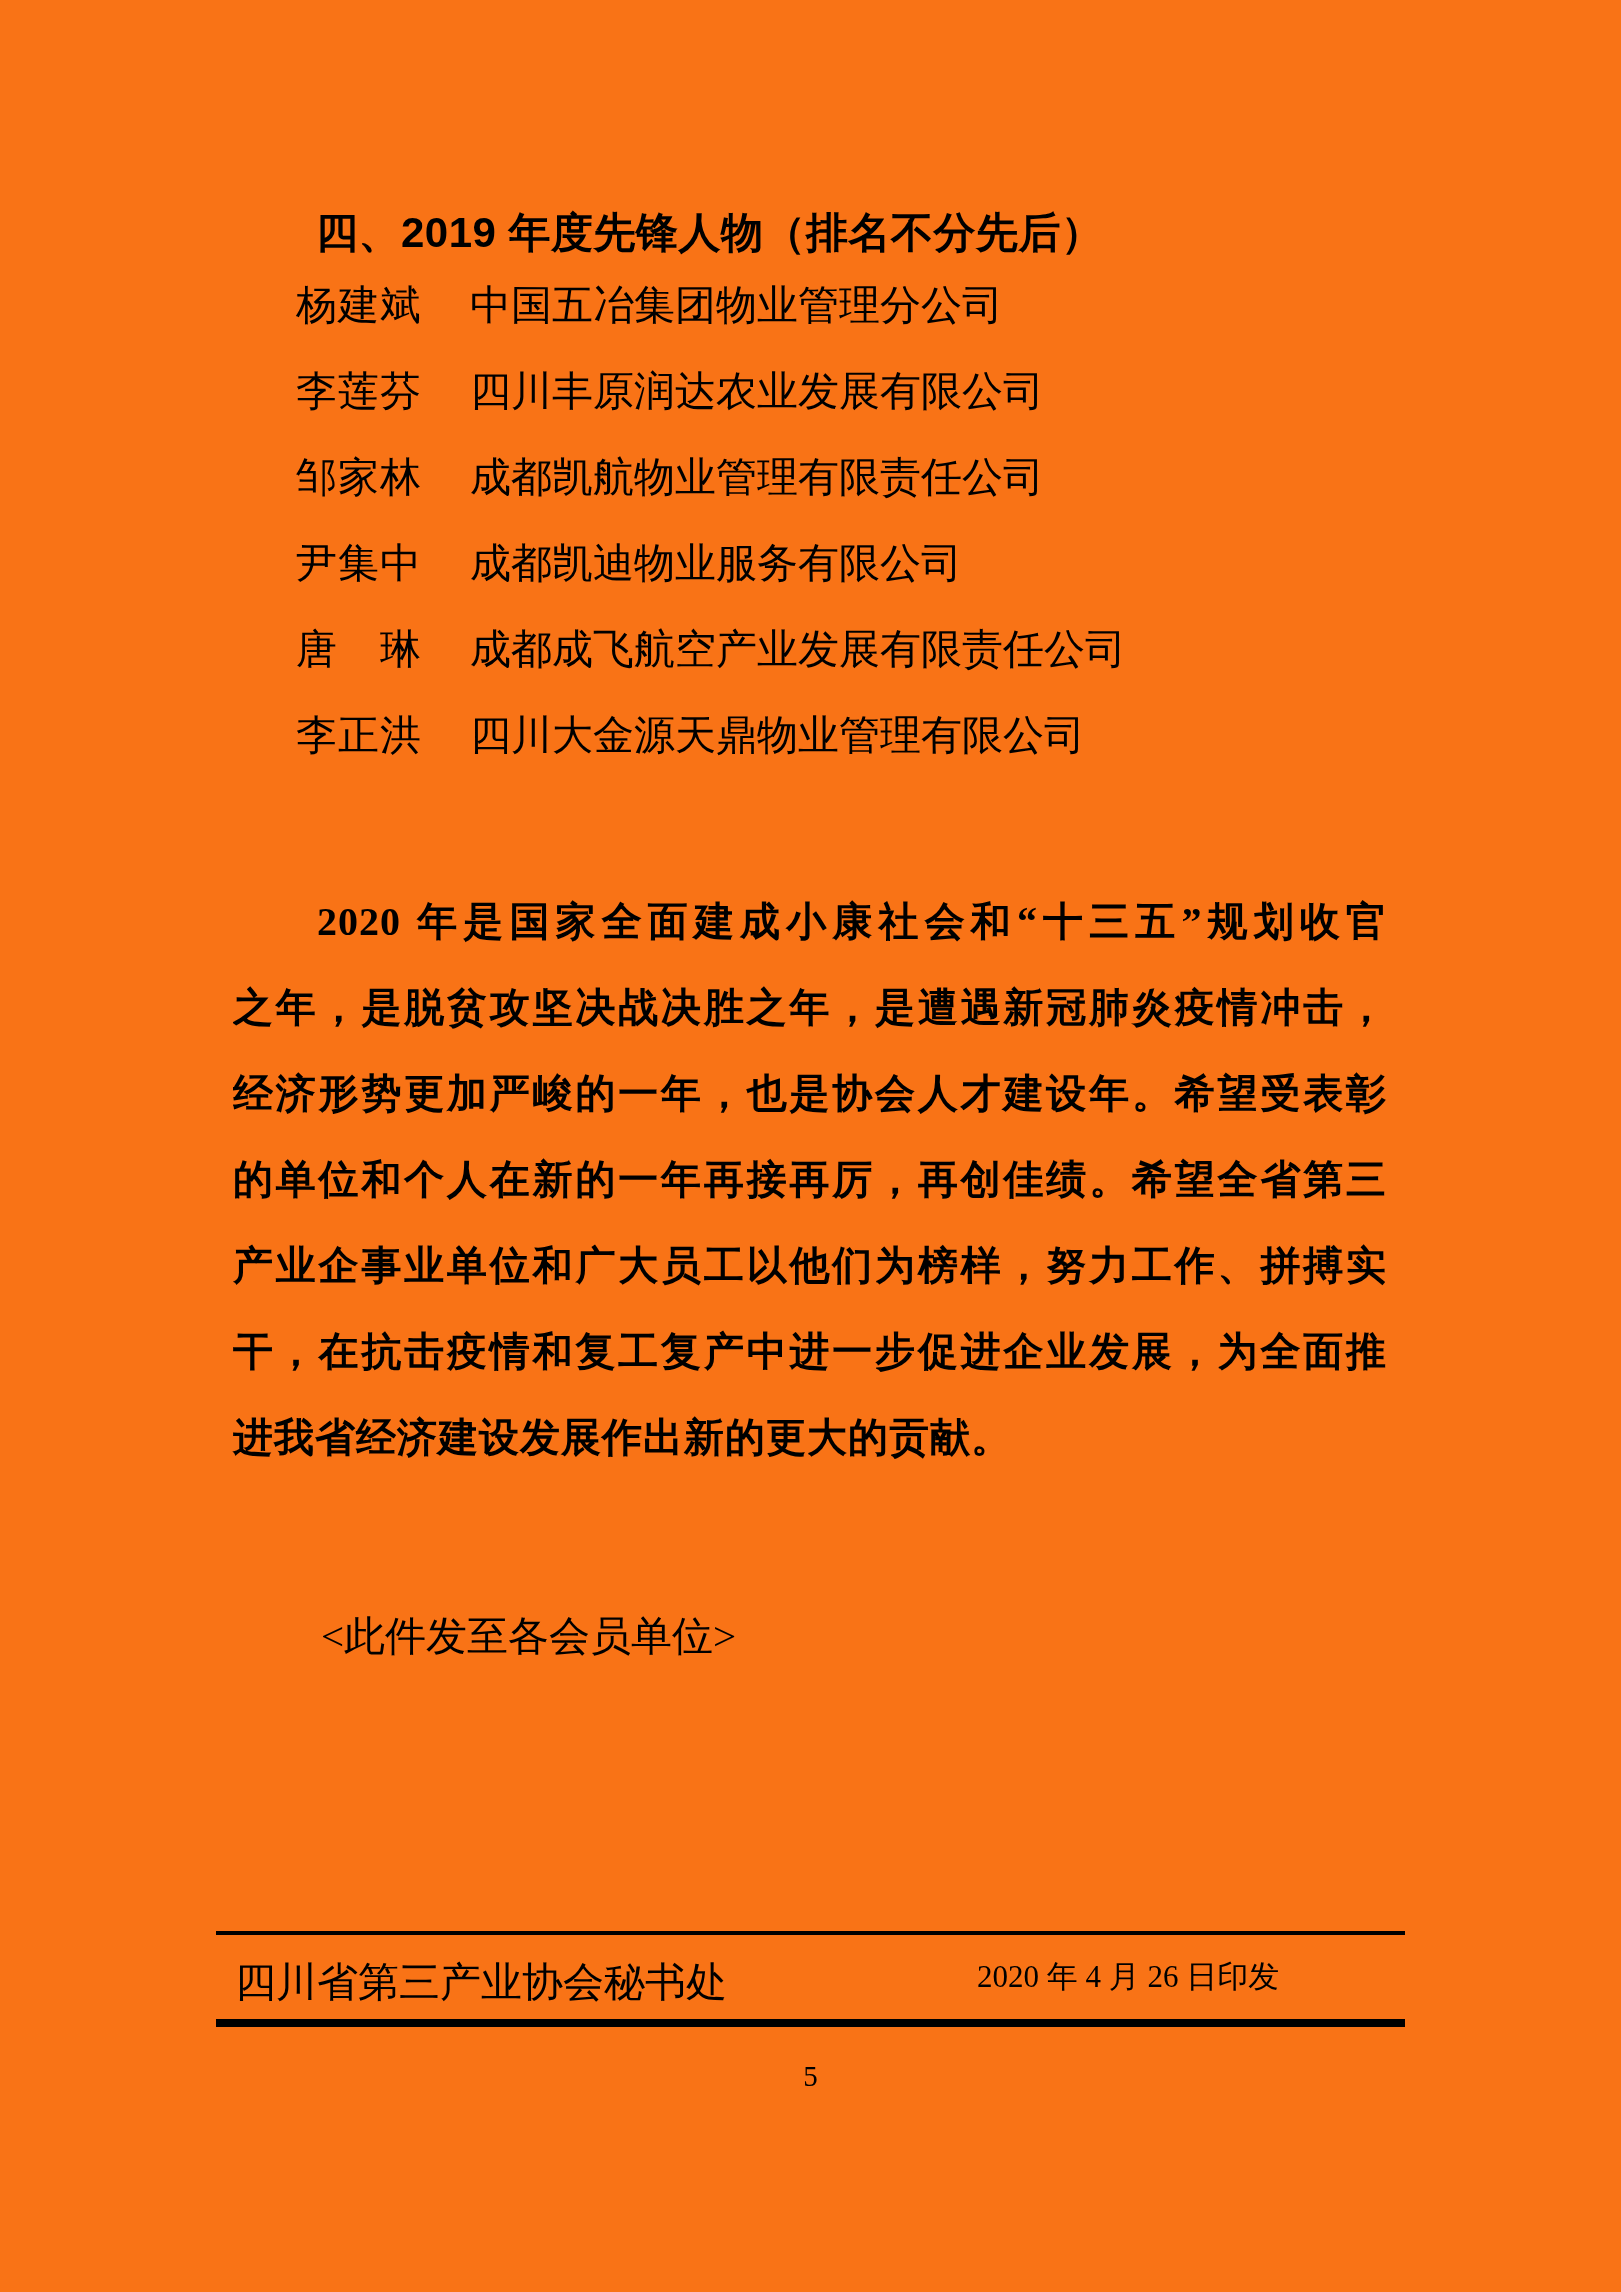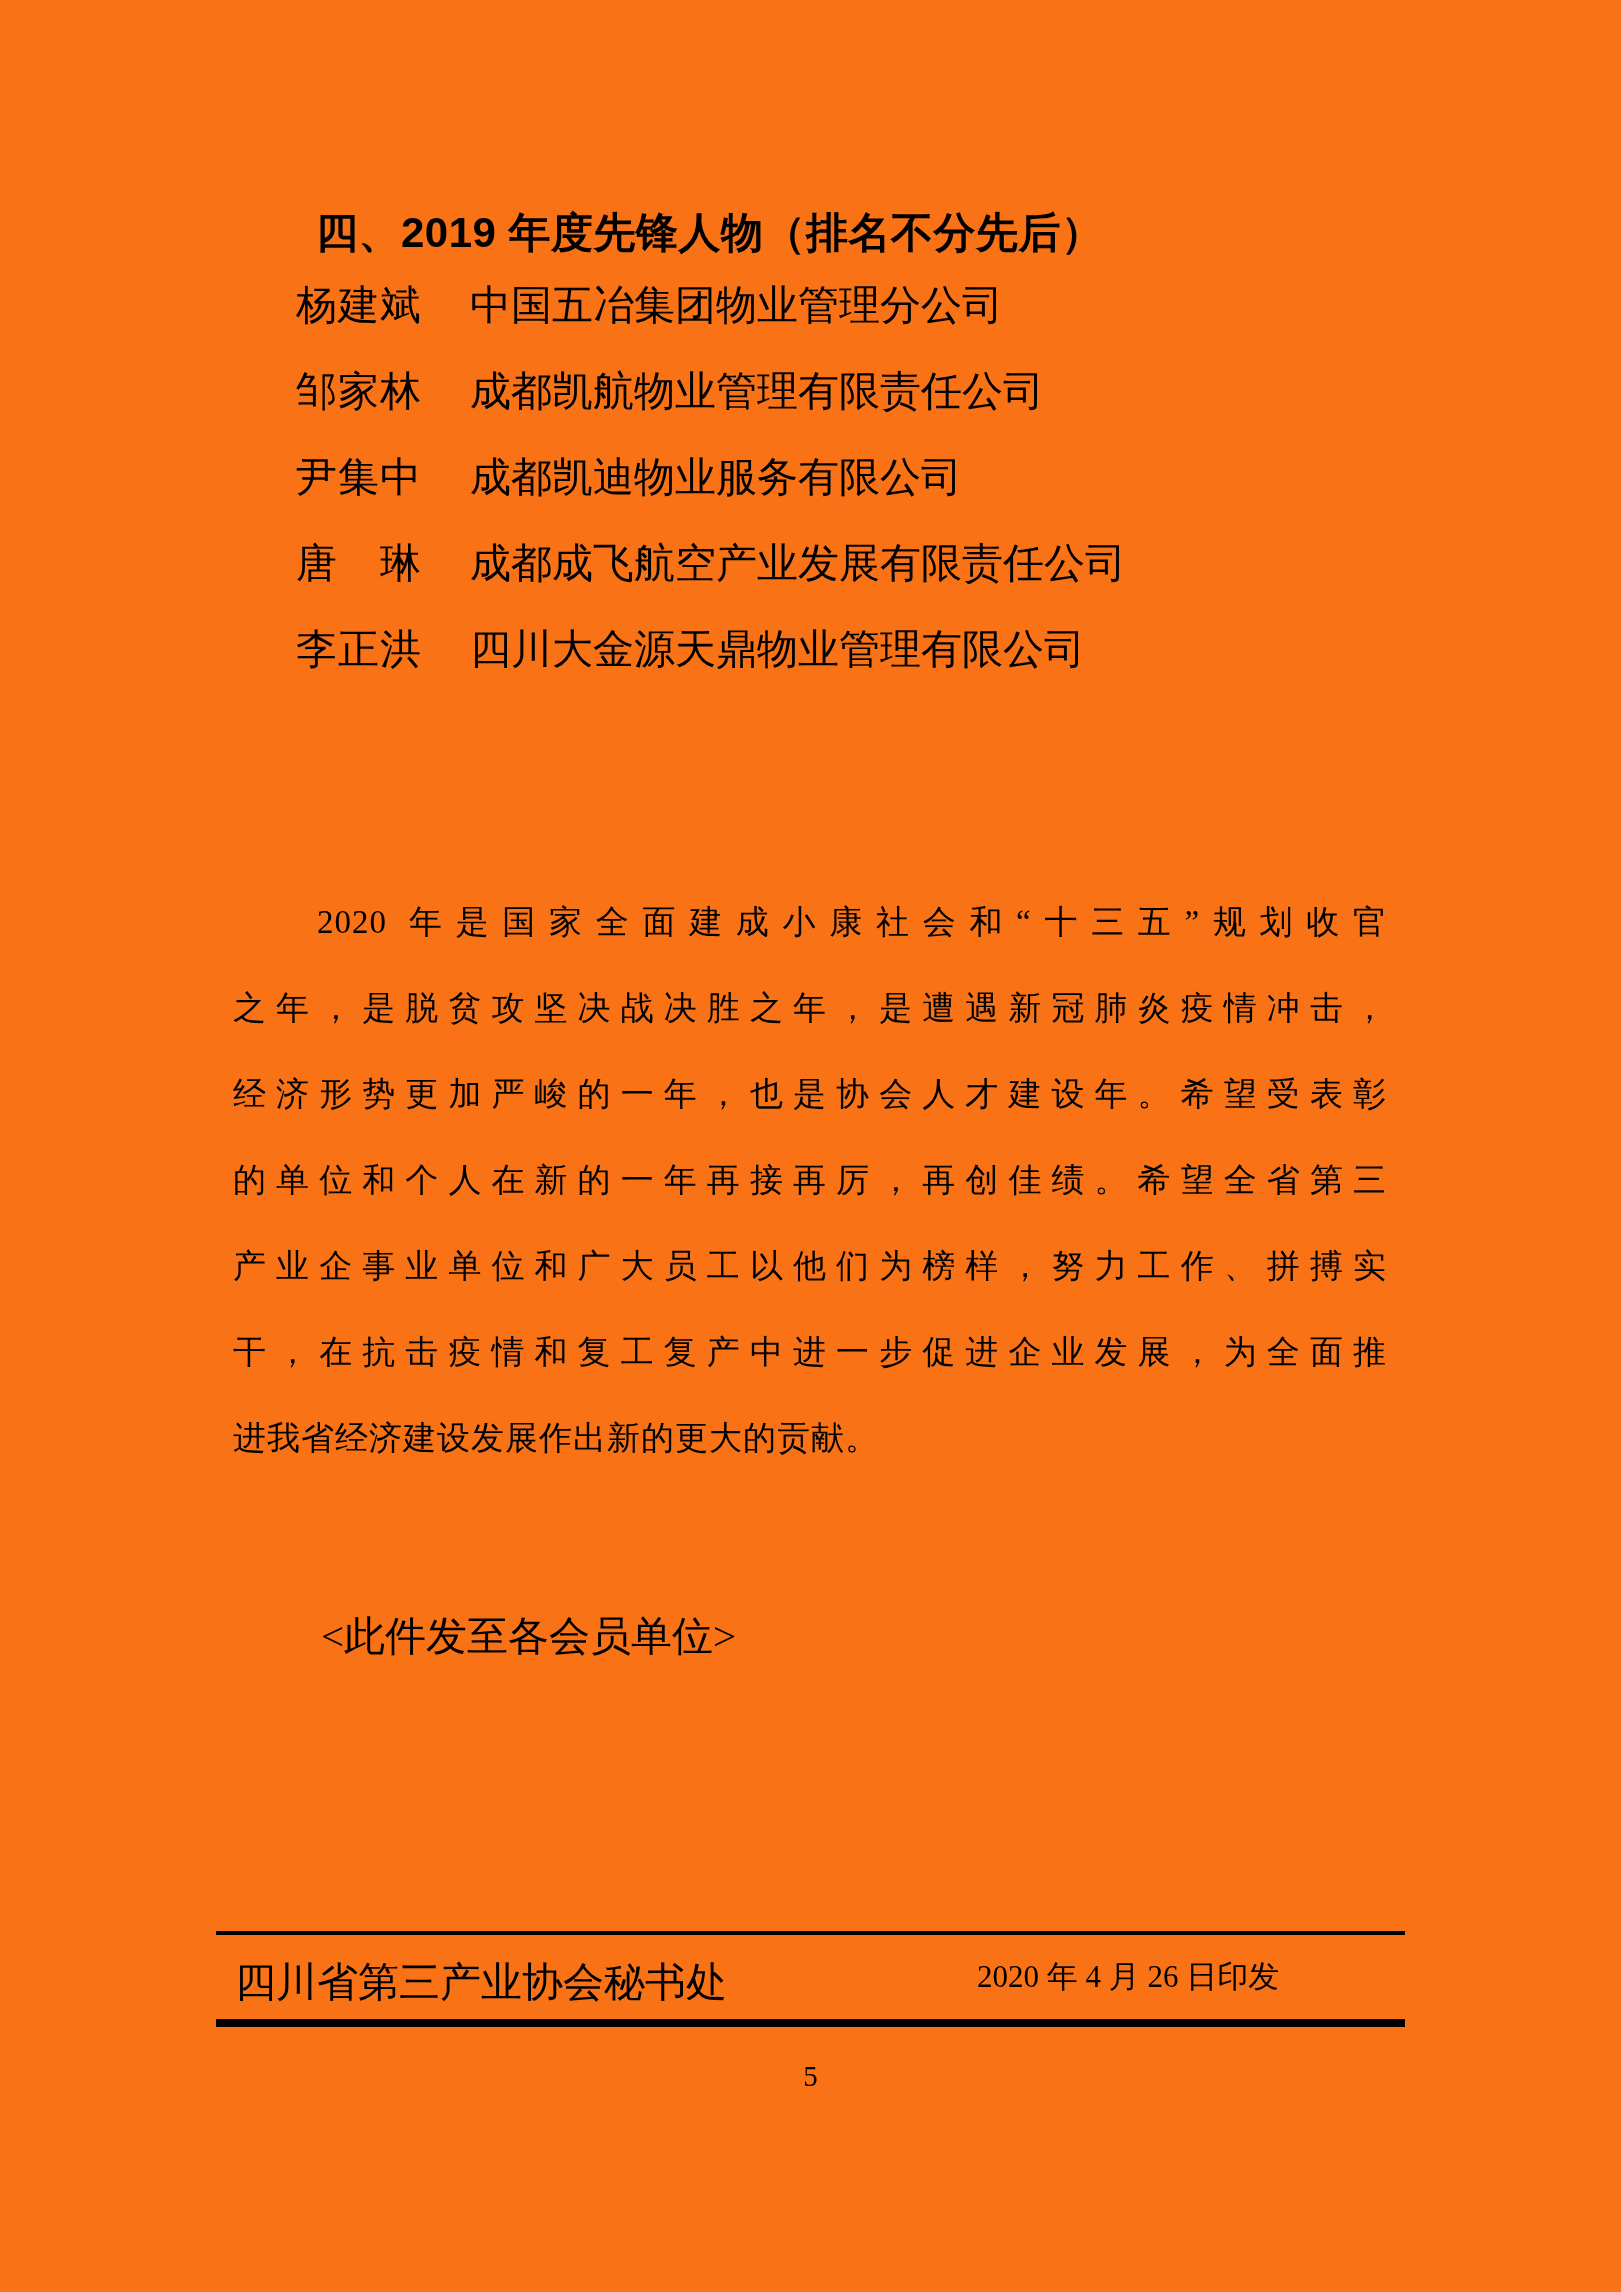--- a/index.html
+++ b/index.html
@@ -49,21 +49,22 @@
   .awardee-company {
     display: inline-block;
     margin-left: 49px;
     vertical-align: baseline;
   }
   .body-paragraph {
     position: absolute;
     left: 233px;
     top: 879px;
     width: 1154px;
-    font-size: 33px;
+    font-size: 40px;
+    font-weight: bold;
   }
   .paragraph-line {
     height: 86px;
     line-height: 86px;
     letter-spacing: 1px;
     white-space: nowrap;
   }
   .paragraph-line.just {
     white-space: normal;
     text-align: justify;
@@ -129,20 +130,23 @@
 
 <div class="page">
 
   <div class="heading">四、2019 年度先锋人物（排名不分先后）</div>
 
   <div class="awardee-list">
     <div class="awardee-row">
       <span class="awardee-name">杨建斌</span><span class="awardee-company">中国五冶集团物业管理分公司</span>
     </div>
     <div class="awardee-row">
+      <span class="awardee-name">李莲芬</span><span class="awardee-company">四川丰原润达农业发展有限公司</span>
+    </div>
+    <div class="awardee-row">
       <span class="awardee-name">邹家林</span><span class="awardee-company">成都凯航物业管理有限责任公司</span>
     </div>
     <div class="awardee-row">
       <span class="awardee-name">尹集中</span><span class="awardee-company">成都凯迪物业服务有限公司</span>
     </div>
     <div class="awardee-row">
       <span class="awardee-name">唐　琳</span><span class="awardee-company">成都成飞航空产业发展有限责任公司</span>
     </div>
     <div class="awardee-row">
       <span class="awardee-name">李正洪</span><span class="awardee-company">四川大金源天鼎物业管理有限公司</span>

